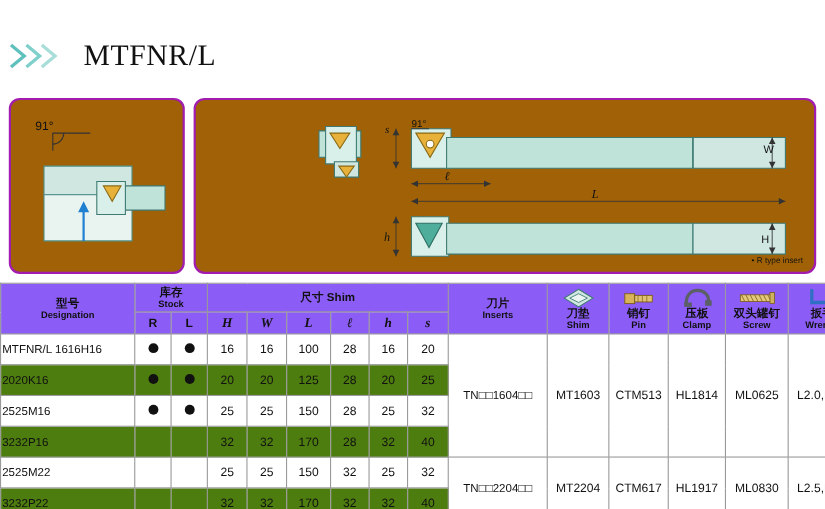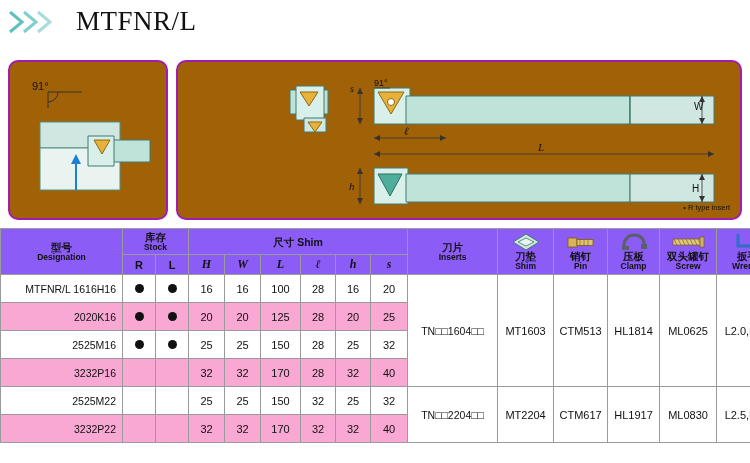--- a/index.html
+++ b/index.html
@@ -4,21 +4,21 @@
 <style>
   html,body{margin:0;padding:0;}
   body{
     width:750px;height:463px;
     background:#ffffff;
     font-family:"Liberation Sans", sans-serif;
     color:#111;
     overflow:hidden;
     position:relative;
   }
-  .page{position:relative;width:750px;height:409px;}
+  .page{position:relative;width:750px;height:409px;margin-top:29px;}
 
   
   .header{position:absolute;left:0;top:0;width:750px;height:48px;}
   .chev{position:absolute;left:8px;top:8px;width:60px;height:28px;}
   .title{
     position:absolute;left:76px;top:6px;
     font-family:"Liberation Serif", serif;
     font-size:27px;letter-spacing:.5px;color:#111;
   }
 
@@ -43,22 +43,22 @@
   }
 
   
   .tablewrap{position:absolute;left:0;top:228px;width:750px;}
   table{border-collapse:collapse;width:750px;table-layout:fixed;font-size:11px;}
   th,td{border:1px solid #9a9a9a;text-align:center;vertical-align:middle;}
   thead th{background:#8b5cf6;font-weight:bold;padding:2px 0;}
   .hd-main{height:22px;}
   .hd-sub{height:20px;}
   tbody td{height:25px;background:#fff;}
-  tbody tr.alt td{background:#f9a8d4;}
-  .desig{text-align:right;padding-right:6px;font-size:10.5px;white-space:nowrap;}
+  tbody tr.alt td{background:#4d7c0f;}
+  .desig{text-align:left;padding-right:6px;font-size:10.5px;white-space:nowrap;}
   .cn{font-size:10.5px;line-height:1.15;}
   .en{font-size:8.5px;line-height:1.1;}
   .ital{font-family:"Liberation Serif",serif;font-style:italic;font-size:12px;}
   .dot{display:inline-block;width:9px;height:9px;border-radius:50%;background:#111;}
   .icoCell{padding:1px 0;}
   .icoLabel{margin-top:-2px;}
   .insert-cell{font-size:10.5px;white-space:nowrap;}
   .sz-cell{font-size:11px;}
 
   

